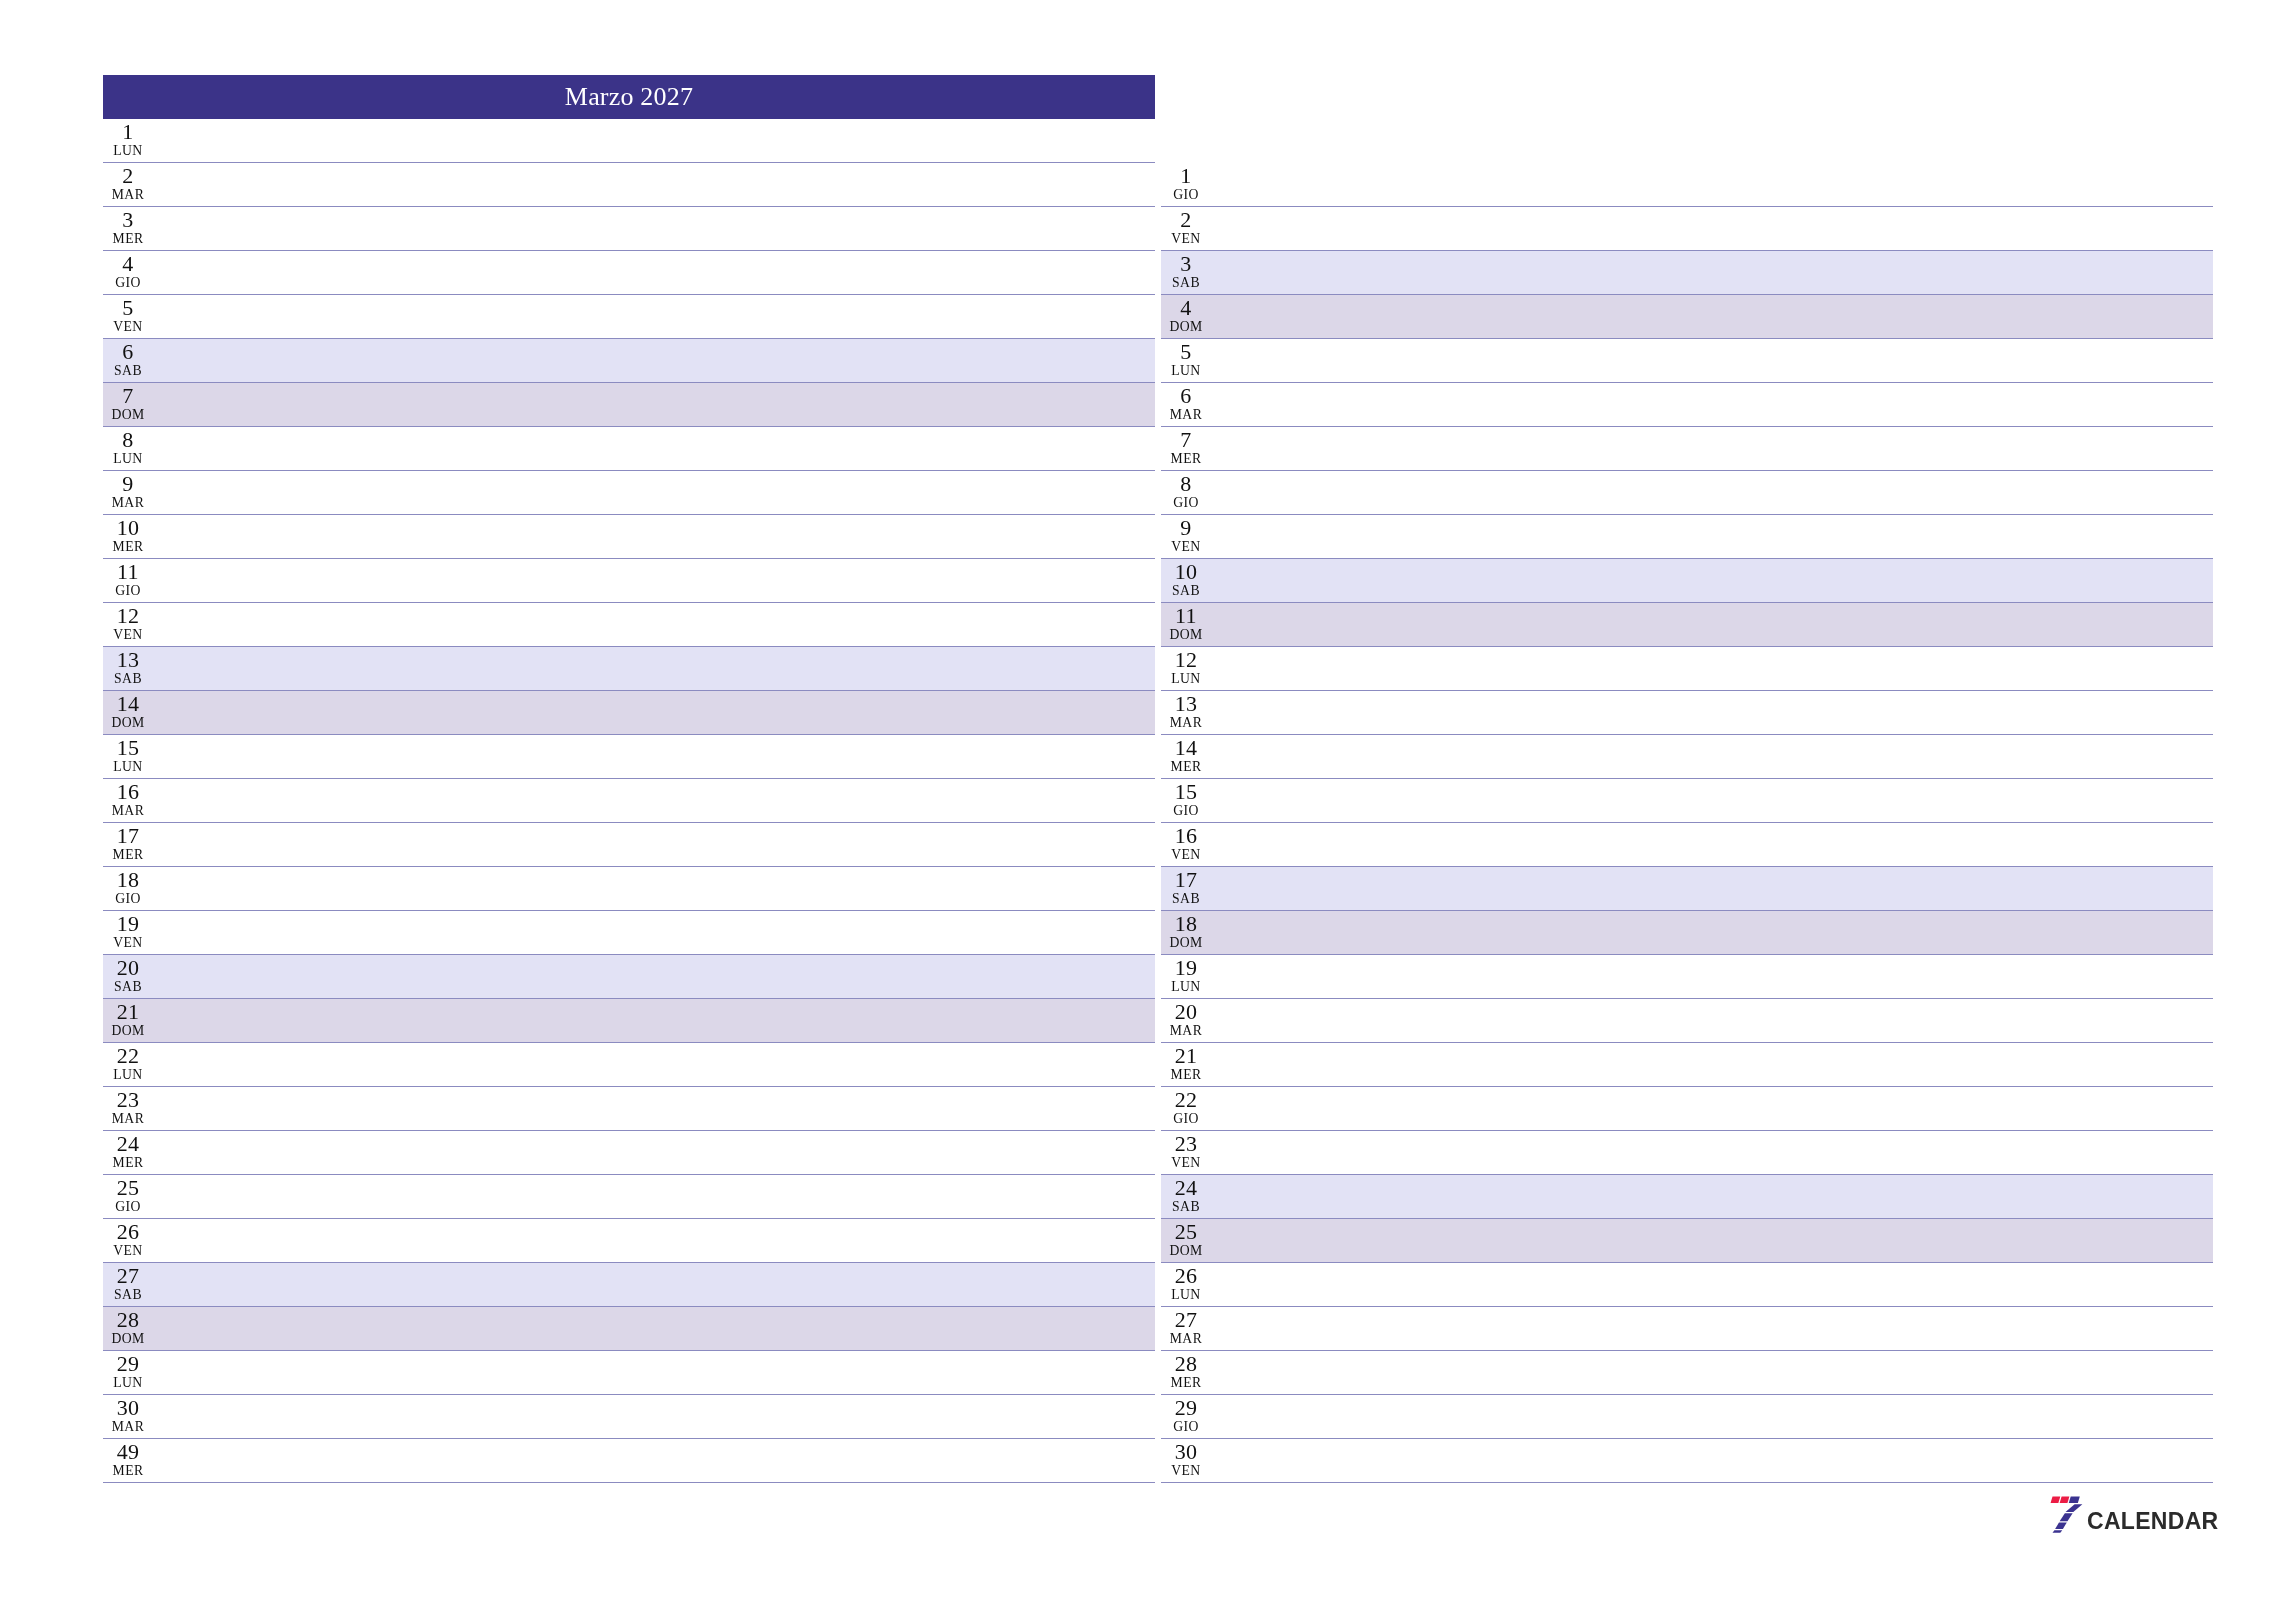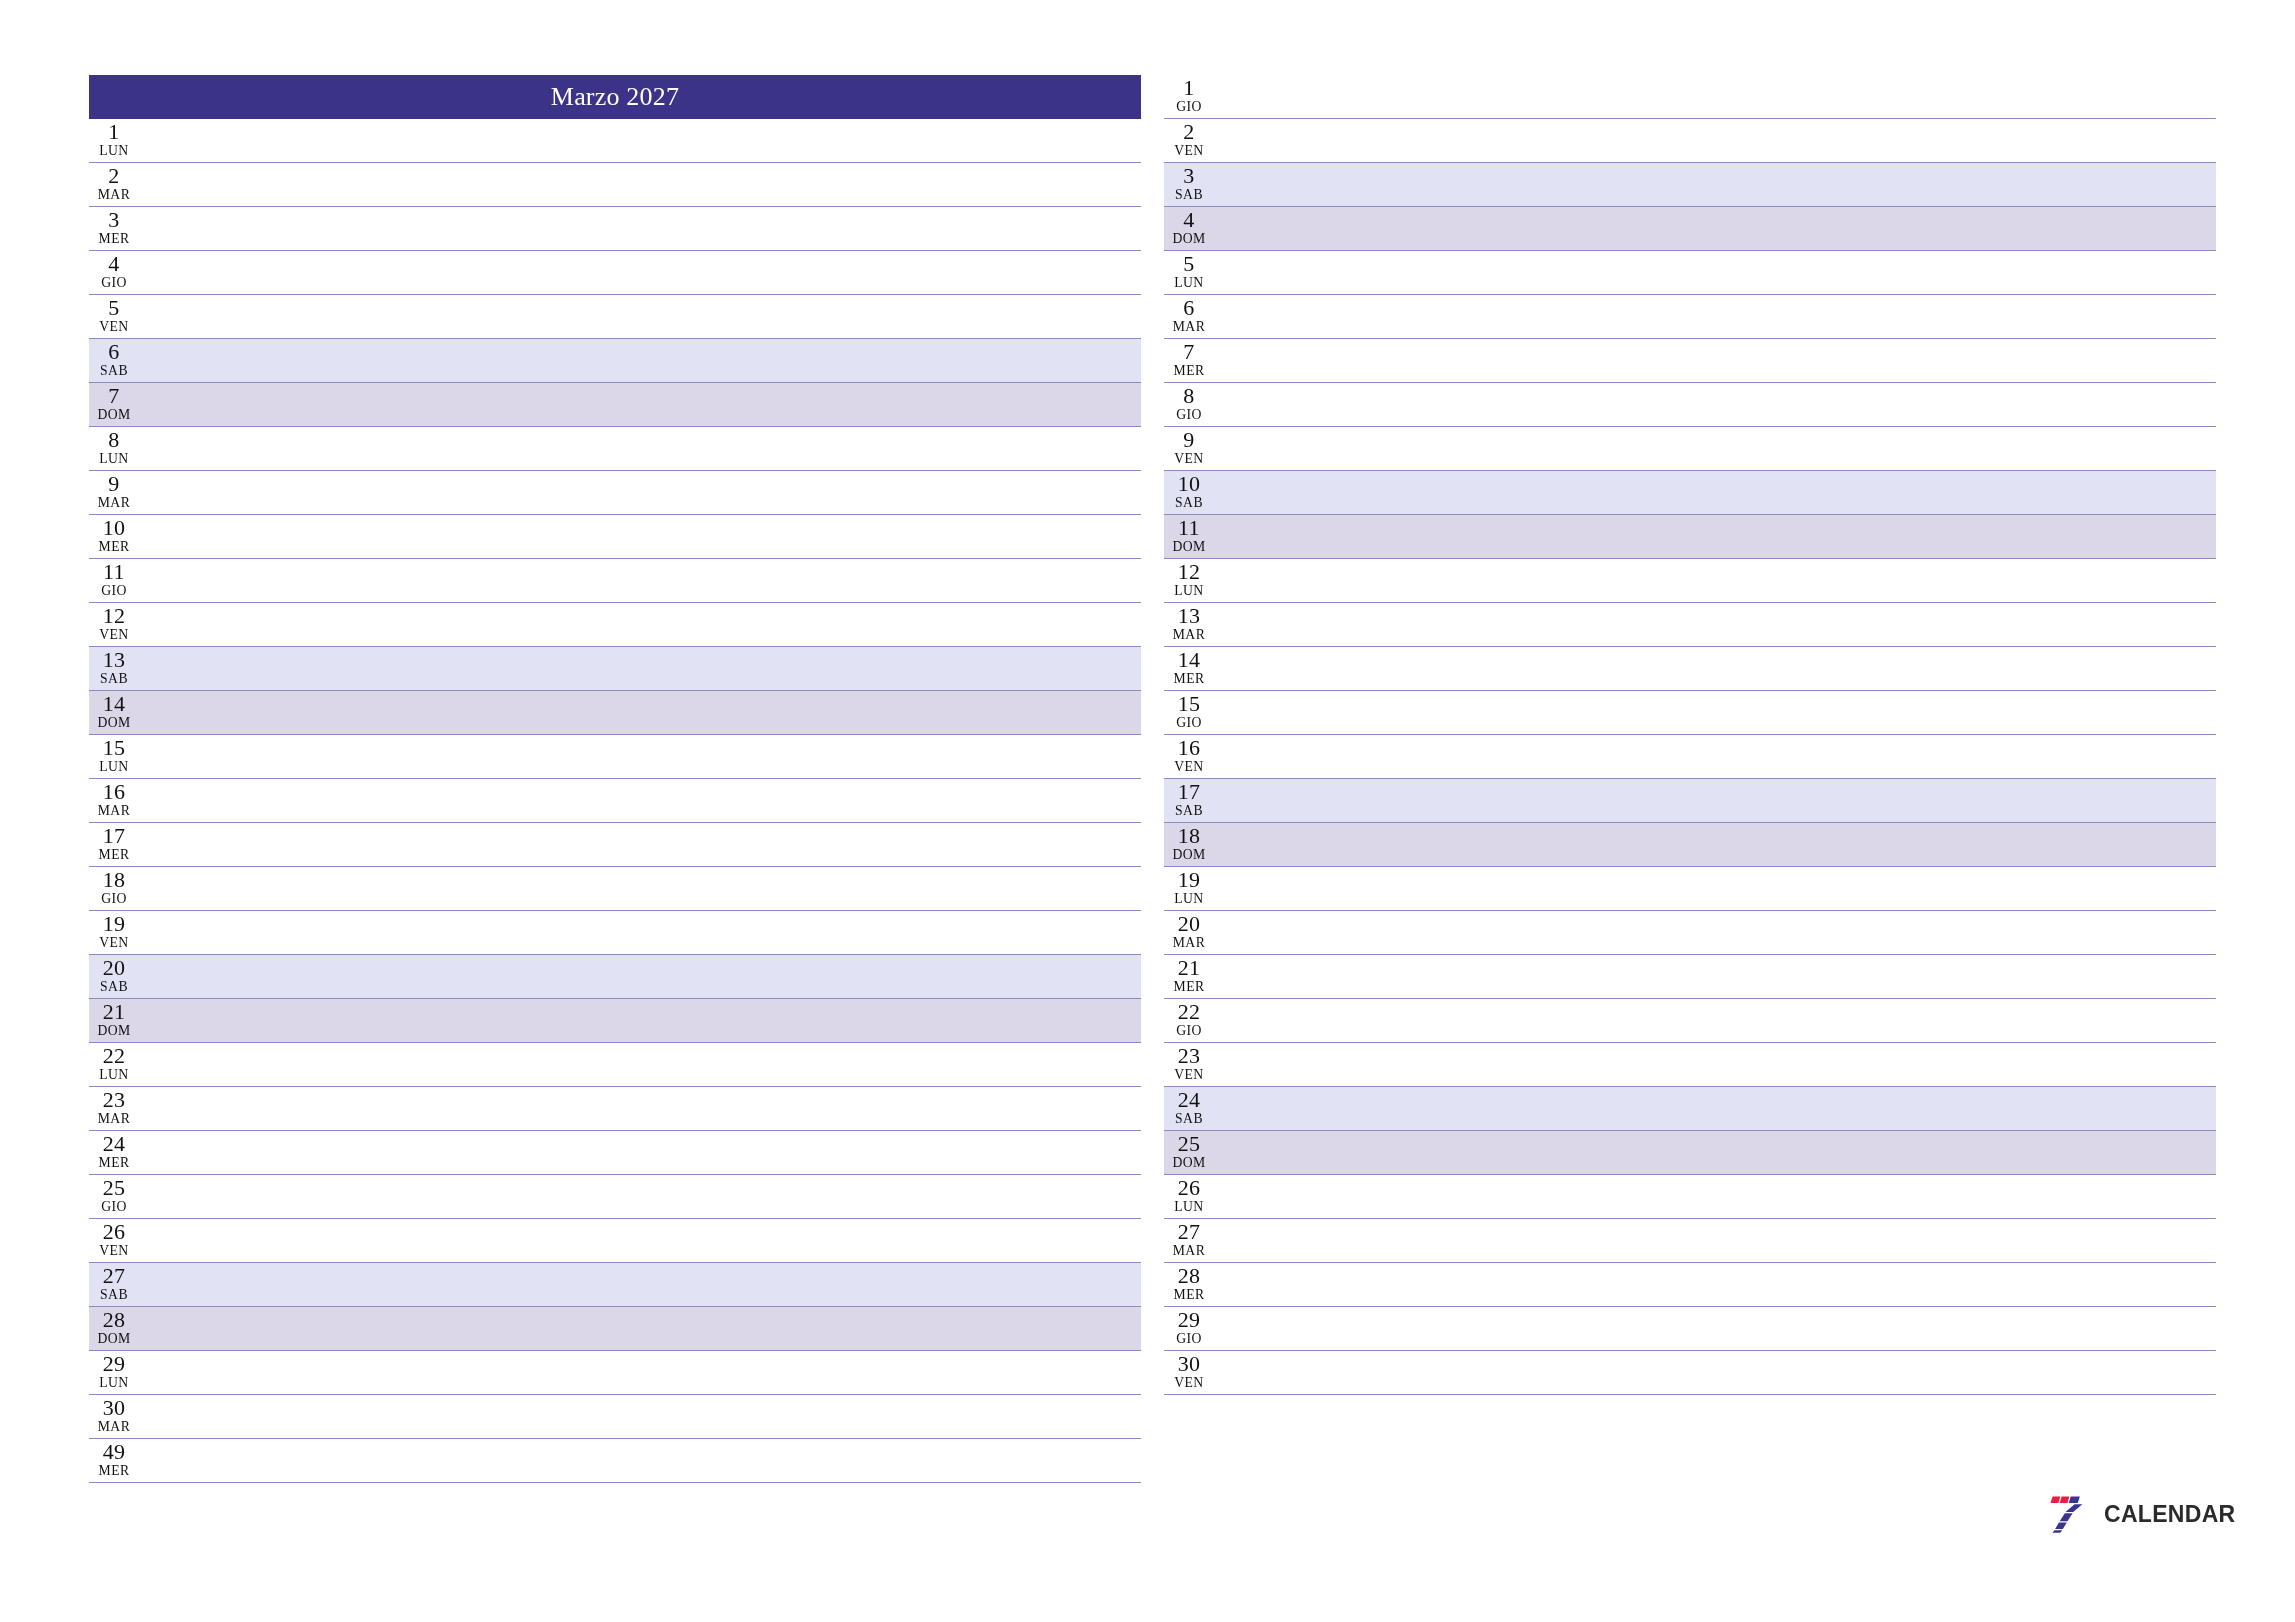--- a/index.html
+++ b/index.html
@@ -14,26 +14,26 @@
   .page {
     position:relative;
     width:2295px;
     height:1623px;
     background:#ffffff;
   }
 
   
   .calendar-wrap {
     position:absolute;
-    left:89px;
+    left:103px;
     top:75px;
     width:2166px;
     display:flex;
-    gap:23px;
-    align-items:flex-start;
+    gap:6px;
+    align-items:flex-end;
   }
 
   .month-col {
     width:1052px;
     flex:0 0 1052px;
   }
 
   
   .month-header {
     height:44px;
@@ -96,22 +96,22 @@
   .day-notes {
     flex:1 1 auto;
   }
 
   
   .logo {
     position:absolute;
     left:2046px;
     top:1495px;
     display:flex;
-    align-items:center;
-    gap:19px;
+    align-items:flex-end;
+    gap:2px;
   }
 
   .logo-mark {
     width:39px;
     height:38px;
     position:relative;
     display:block;
   }
 
   .logo-text {

